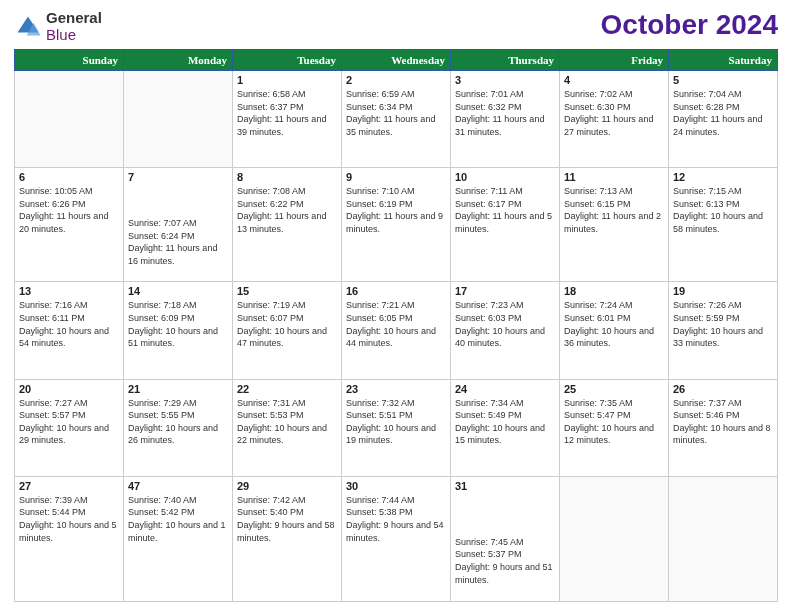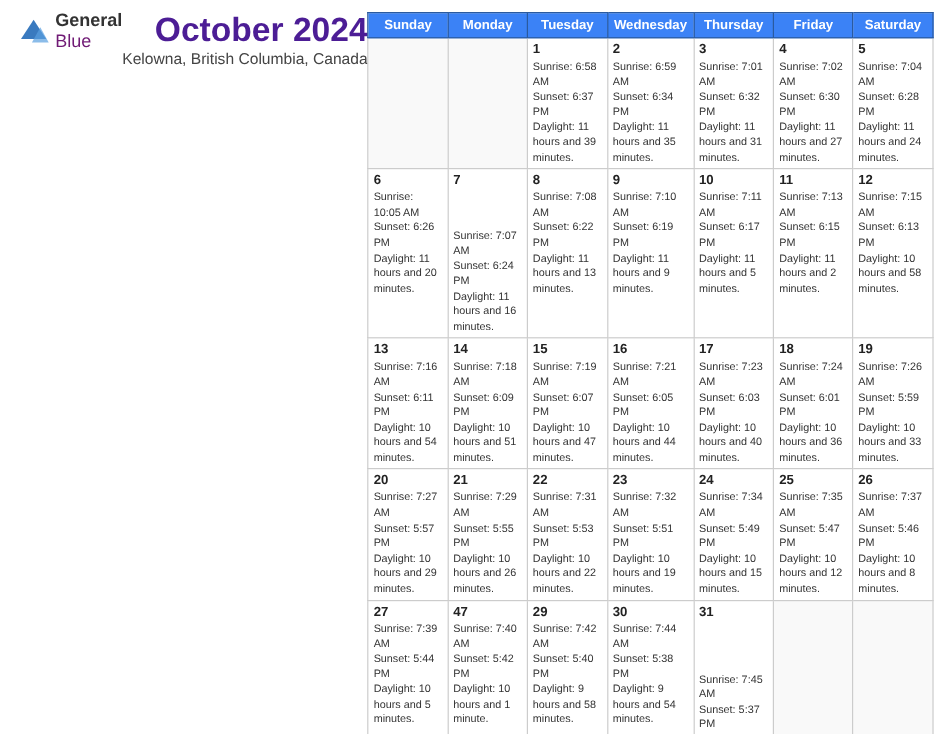--- a/index.html
+++ b/index.html
@@ -7,21 +7,21 @@
       font-family: Arial, sans-serif;
       background: #fff;
       width: 792px;
       height: 612px;
       overflow: hidden;
     }
     .page {
       width: 792px;
       height: 612px;
       display: flex;
-      flex-direction: row;
+      flex-direction: column;
       padding: 10px 14px 10px 14px;
     }
     .header {
       display: flex;
       justify-content: space-between;
       align-items: flex-start;
       margin-bottom: 6px;
     }
     .logo {
       display: flex;
@@ -59,27 +59,28 @@
     .location {
       font-size: 13px;
       color: #444;
     }
     .calendar {
       width: 100%;
       border-collapse: collapse;
       flex: 1;
     }
     .calendar th {
-      background: #3b82f6;
+      background: #15803d;
       color: #fff;
       font-size: 11px;
       font-weight: bold;
       padding: 4px 5px;
-      text-align: center;
+      text-align: right;
       border: 1px solid #2a5a9f;
+      font-family: Liberation Serif, serif;
     }
     .calendar td {
       border: 1px solid #ccc;
       vertical-align: top;
       padding: 3px 4px;
       width: calc(100% / 7);
       font-size: 9.5px;
       color: #333;
       background: #fff;
       height: 88px;
@@ -110,21 +111,20 @@
         <polygon points="20,5 35,28 5,28" fill="#3a7abf"></polygon>
         <polygon points="28,14 38,32 18,32" fill="#5a9fdf" opacity="0.7"></polygon>
       </svg>
       <div class="logo-text">
         <span class="logo-general">General</span>
         <span class="logo-blue">Blue</span>
       </div>
     </div>
     <div class="title-block">
       <div class="month-title">October 2024</div>
-      <div class="location">Kelowna, British Columbia, Canada</div>
     </div>
   </div>
 
   <table class="calendar">
     <thead>
       <tr id="header-row">
       <th>Sunday</th>
           <th>Monday</th>
           <th>Tuesday</th>
           <th>Wednesday</th>

